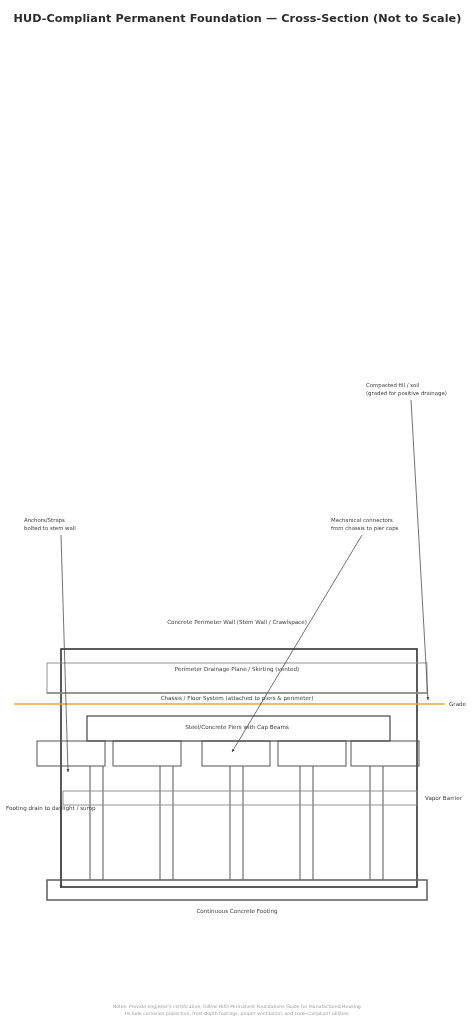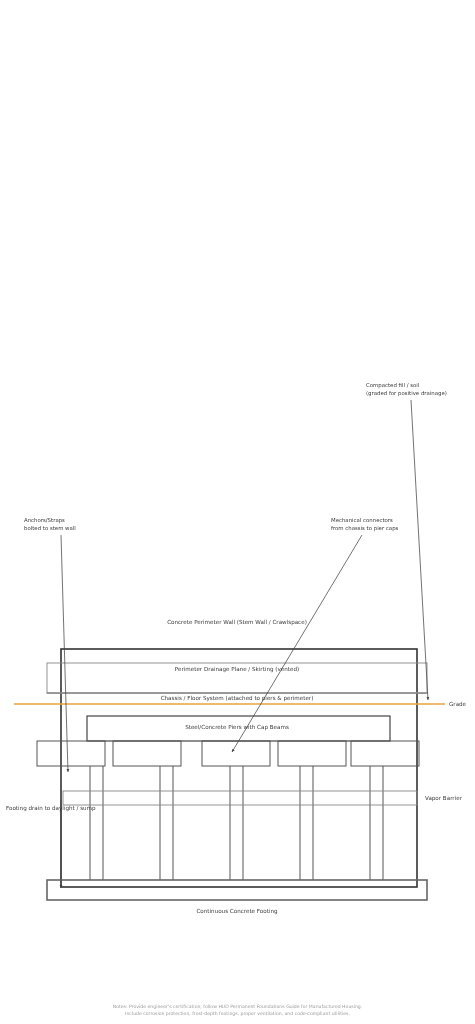--- a/index.html
+++ b/index.html
@@ -59,20 +59,21 @@
     font-size: 4.6px;
     line-height: 1.55;
     color: #9a9a9a;
   }
 </style>
 </head>
 <body>
 
 <div id="stage">
 
+  <div class="title">HUD-Compliant Permanent Foundation — Cross-Section (Not to Scale)</div>
 
   <svg class="diagram" viewBox="0 0 475 1024">
 
     <rect x="61" y="649" width="356" height="238" fill="none" stroke="#333333" stroke-width="1.6"></rect>
 
     <rect x="47" y="663" width="380" height="30" fill="none" stroke="#888888" stroke-width="0.9"></rect>
 
     <rect x="47" y="693" width="380" height="0.1" fill="none" stroke="#888888" stroke-width="0.9"></rect>
     <line x1="47" y1="693" x2="427" y2="693" stroke="#888888" stroke-width="0.9"></line>
 

